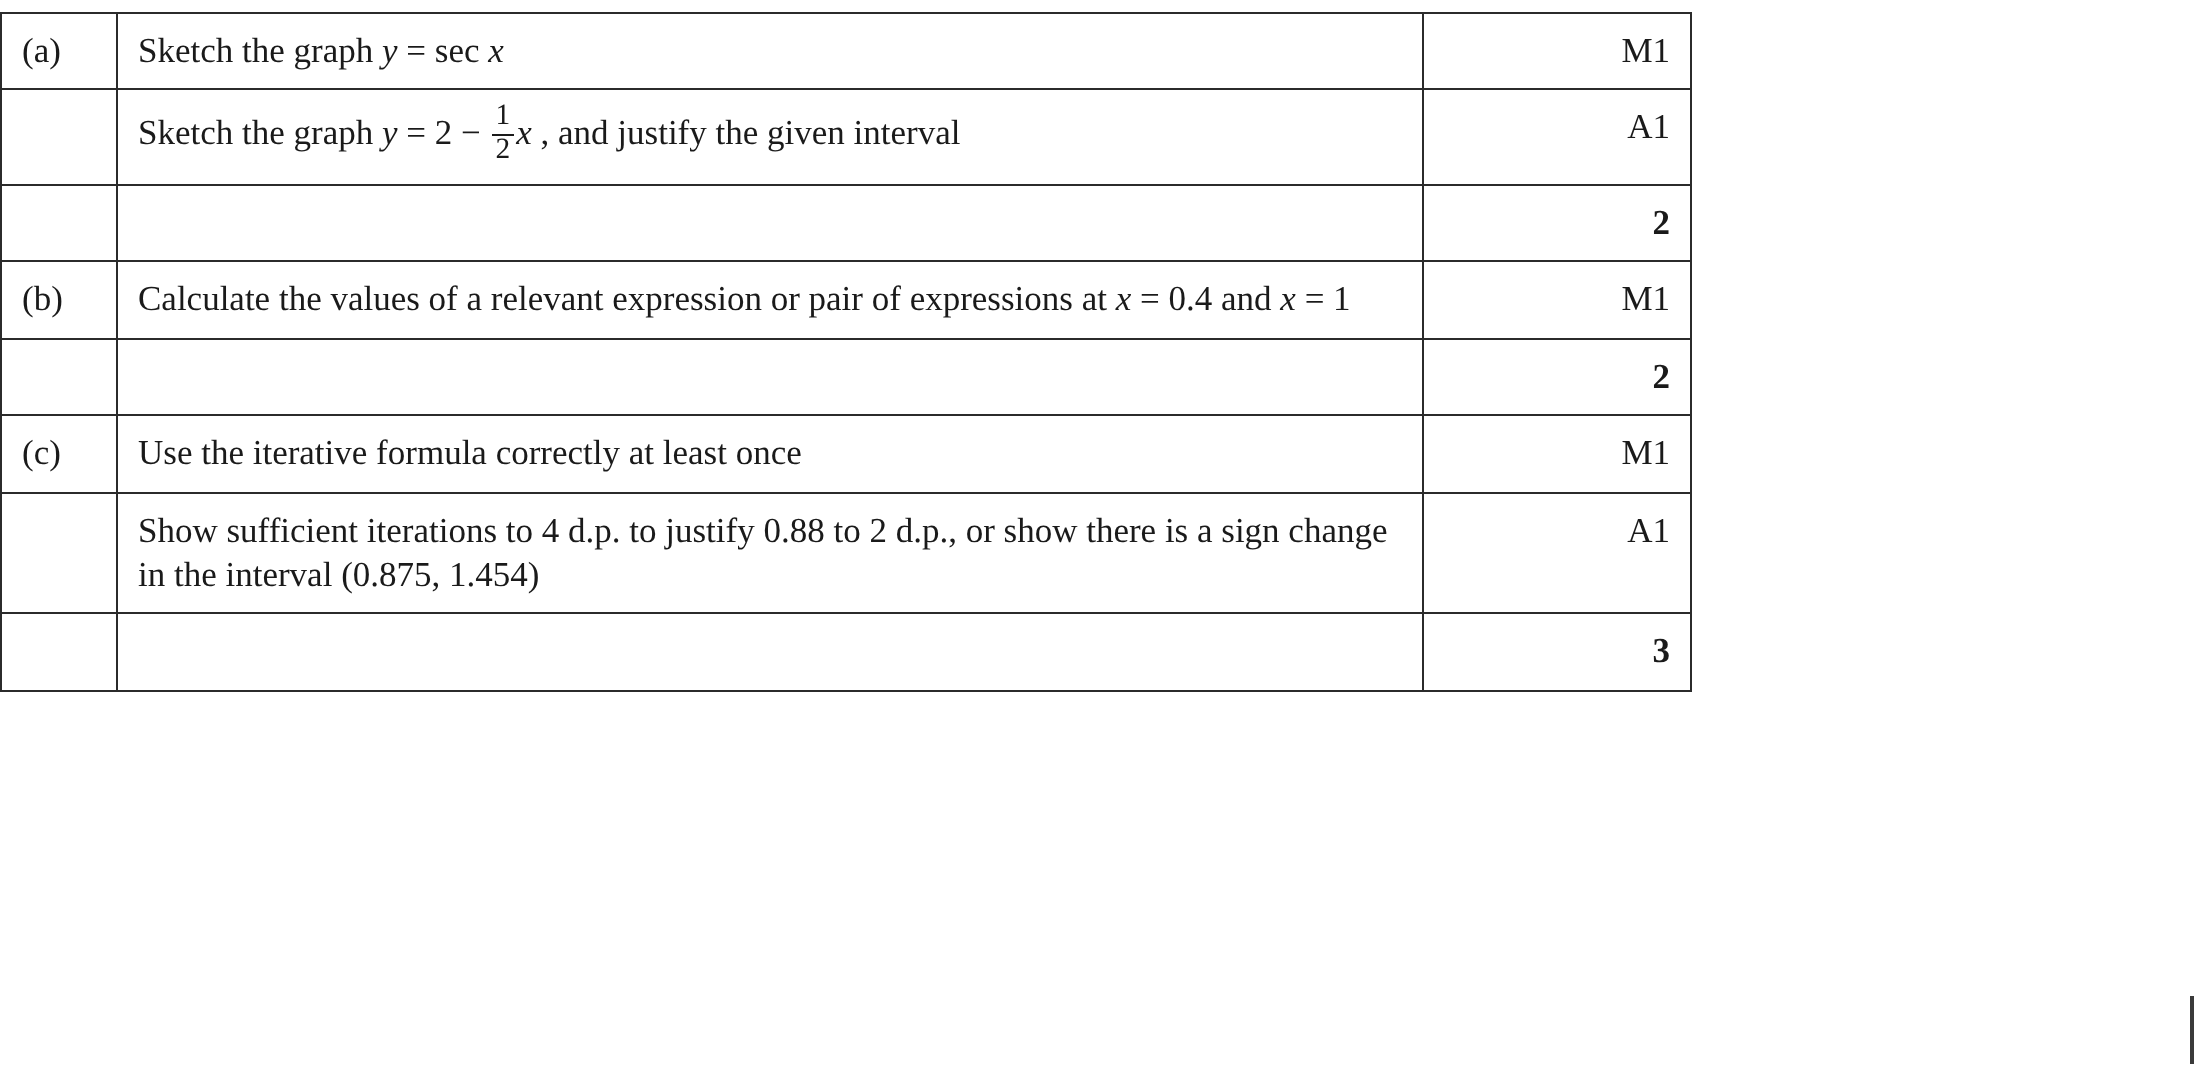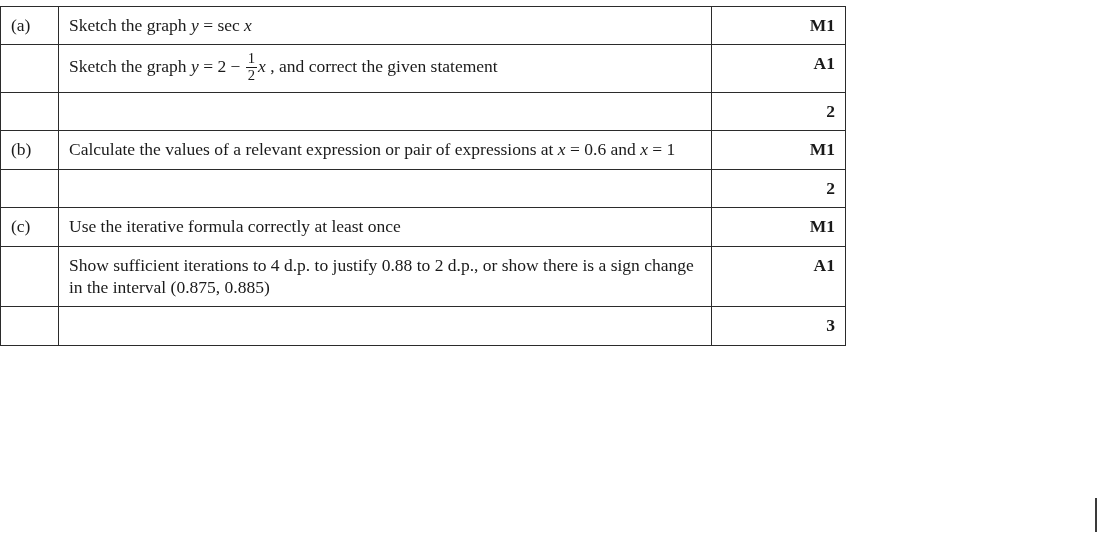--- a/index.html
+++ b/index.html
@@ -52,21 +52,21 @@
   td.part.spacer {
     border-right: 1px solid #2b2b2b;
   }
   td.body {
     padding-left: 12px;
     margin-top: 44px;
   }
   td.mark {
     text-align: right;
     padding-right: 16px;
-    font-weight: bold;
+    font-weight: normal;
     font-size: 17px;
   }
   td.mark.total {
     font-weight: bold;
   }
   .empty-body { height: 19px; }
 
   
   .mi { font-style: italic; }
   .frac {
@@ -109,37 +109,37 @@
         <td class="part">(a)</td>
         <td class="body">
           <span>Sketch the graph </span><span class="mi">y</span><span> = sec </span><span class="mi">x</span>
         </td>
         <td class="mark">M1</td>
       </tr>
 
       <tr>
         <td class="part"></td>
         <td class="body">
-          <span>Sketch the graph  </span><span class="mi">y</span><span> = 2 − </span><span class="frac"><span class="num">1</span><span class="den">2</span></span><span class="mi">x</span><span> , and correct the given statement</span>
+          <span>Sketch the graph  </span><span class="mi">y</span><span> = 2 − </span><span class="frac"><span class="num">1</span><span class="den">2</span></span><span class="mi">x</span><span> , and justify the given interval</span>
         </td>
         <td class="mark">A1</td>
       </tr>
 
       <tr>
         <td class="part spacer"></td>
         <td class="body">
             <div class="empty-body"></div>
           </td>
         <td class="mark total">2</td>
       </tr>
 
       <tr>
         <td class="part">(b)</td>
         <td class="body">
-          <span>Calculate the values of a relevant expression or pair of expressions at </span><span class="mi">x</span><span> = 0.6 and </span><span class="mi">x</span><span> = 1</span>
+          <span>Calculate the values of a relevant expression or pair of expressions at </span><span class="mi">x</span><span> = 0.4 and </span><span class="mi">x</span><span> = 1</span>
         </td>
         <td class="mark">M1</td>
       </tr>
 
 
       <tr>
         <td class="part spacer"></td>
         <td class="body">
             <div class="empty-body"></div>
           </td>
@@ -148,21 +148,21 @@
 
       <tr>
         <td class="part">(c)</td>
         <td class="body">Use the iterative formula correctly at least once</td>
         <td class="mark">M1</td>
       </tr>
 
 
       <tr>
         <td class="part"></td>
-        <td class="body">Show sufficient iterations to 4 d.p. to justify 0.88 to 2 d.p., or show there is a sign change in the interval (0.875, 0.885)</td>
+        <td class="body">Show sufficient iterations to 4 d.p. to justify 0.88 to 2 d.p., or show there is a sign change in the interval (0.875, 1.454)</td>
         <td class="mark">A1</td>
       </tr>
 
       <tr>
         <td class="part spacer"></td>
         <td class="body">
             <div class="empty-body"></div>
           </td>
         <td class="mark total">3</td>
       </tr>

